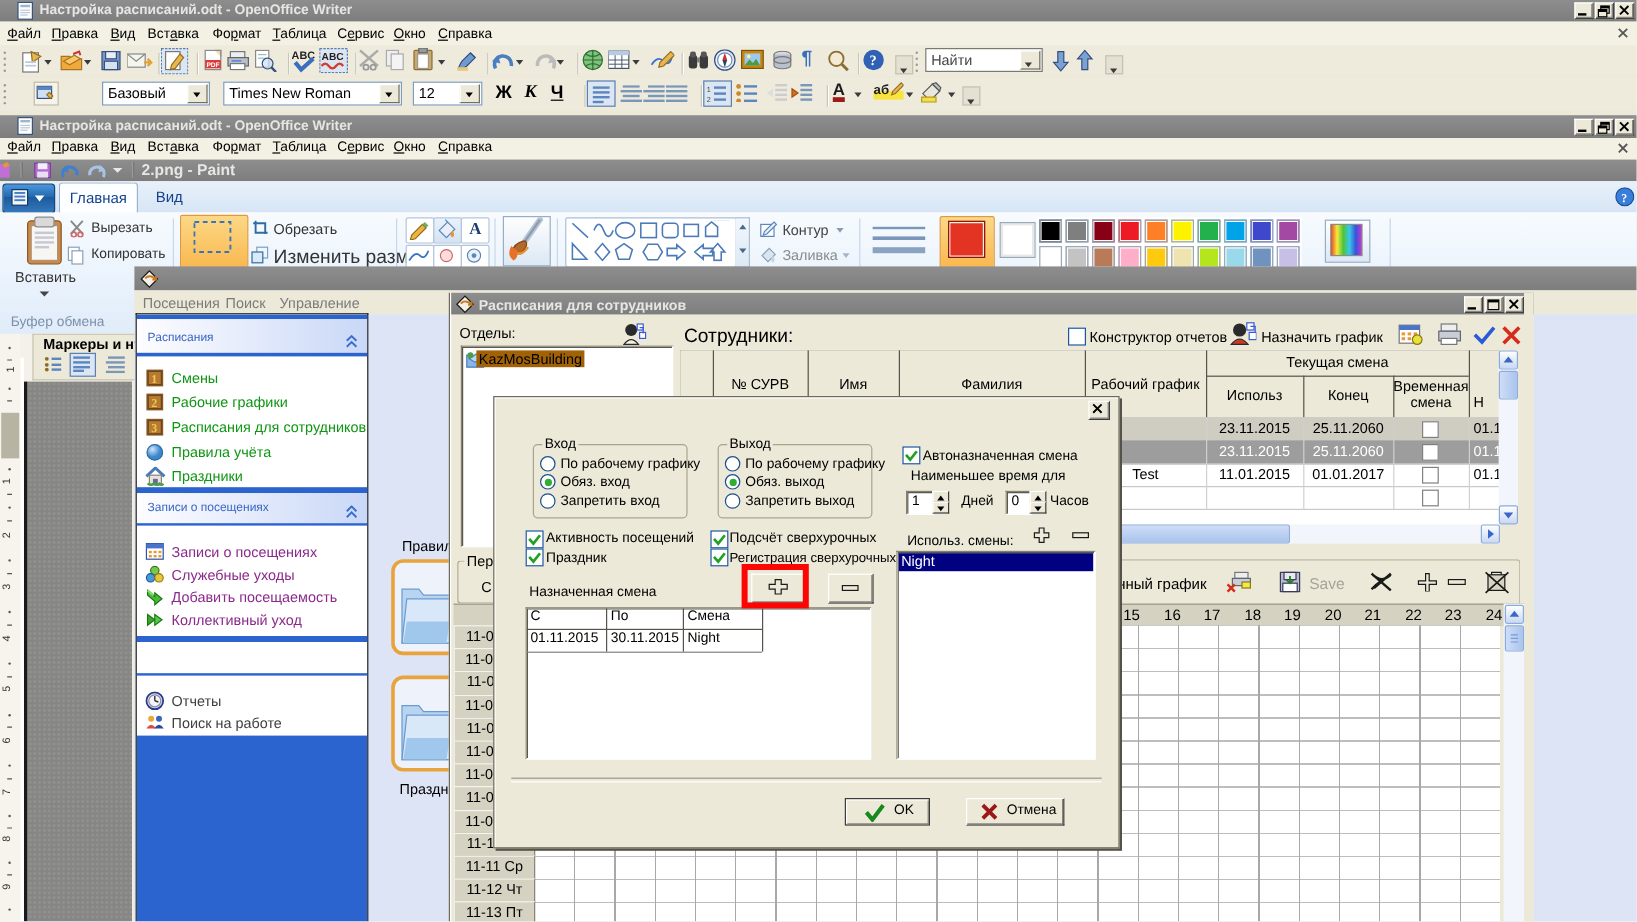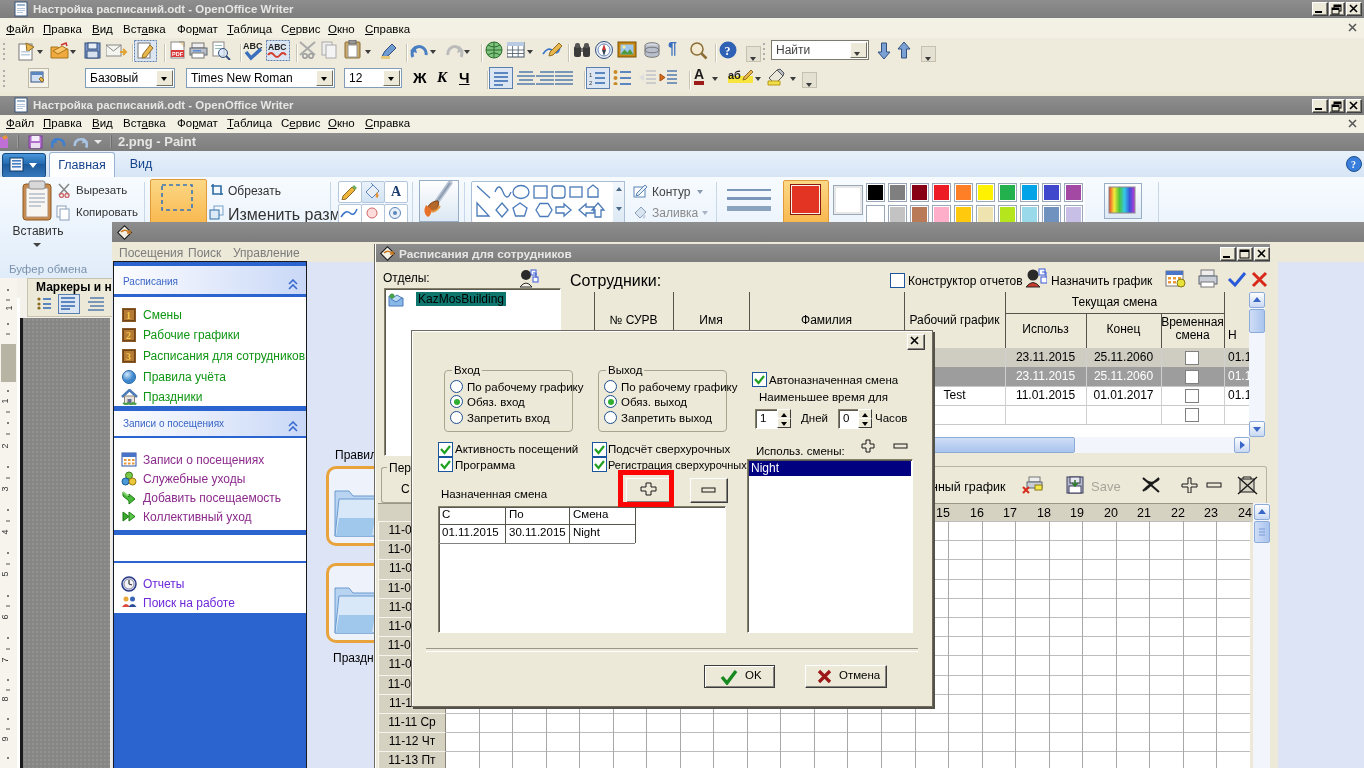--- a/index.html
+++ b/index.html
@@ -26,21 +26,21 @@
 .sthumb{position:absolute;width:14px;background:linear-gradient(90deg,#cfddf6,#a9c4ee);border:1px solid #8cabd8;border-radius:2px}
 .sthumbh{position:absolute;height:14px;background:linear-gradient(#cfddf6,#a9c4ee);border:1px solid #8cabd8;border-radius:2px}
 .gnum{position:absolute;top:2px;width:24px;text-align:center}
 .rl{position:absolute;left:0;width:66px;height:18.2px;background:#d6d2c2;border:1px solid;border-color:#f6f4ec #8a877a #8a877a #f6f4ec;text-align:center;line-height:17px}
 .nhead{width:192px;background:linear-gradient(90deg,#fdfdff,#c9d8f7);color:#3a66c6;font-size:10px}
 .chev{position:absolute;right:8px;width:10px;height:11px}
 .nitem{position:absolute;left:0;height:18px;white-space:nowrap}
 .nico{position:absolute;left:7px;top:0}
 .nitem .g{position:absolute;left:29px;top:1px;color:#0f9614}
 .nitem .p{position:absolute;left:29px;top:1px;color:#8b2a8b}
-.nitem .b{position:absolute;left:29px;top:1px;color:#6d28d9}
+.nitem .b{position:absolute;left:29px;top:1px;color:#404040}
 .sw{position:absolute;width:17px;height:17px;border:1px solid #9aa8b8;box-shadow:0 0 0 1px #fff inset, 0 0 0 2px rgba(255,255,255,.7)}
 .wb{display:inline-block;width:14px;height:12px;background:#ece9d8;border:1px solid;border-color:#fff #404040 #404040 #fff;box-shadow:inset -1px -1px 0 #87847c;margin-left:1px;vertical-align:top;overflow:hidden}
 .menubar span{position:absolute;top:5px;color:#000;font-size:11.5px}
 .sep{display:inline-block;width:1px;height:18px;background:#c9c5b2;border-right:1px solid #fff;margin:3px 4px 0 4px;vertical-align:top}
 .dd{display:inline-block;width:0;height:0;border-left:3px solid transparent;border-right:3px solid transparent;border-top:4px solid #3b3b3b;vertical-align:middle;margin:10px 2px 0 1px}
 .combo{position:absolute;top:4px;display:inline-block;background:#fff;border:1px solid #7f9db9;height:18px;vertical-align:top;font-size:12px}
 .combo .ar{position:absolute;right:1px;top:1px;bottom:1px;width:15px;background:#ece9d8;border:1px solid;border-color:#fff #716f64 #716f64 #fff}
 .combo .ar:after{content:"";position:absolute;left:4px;top:6px;border-left:3px solid transparent;border-right:3px solid transparent;border-top:4px solid #000}
 .combo .tx{position:absolute;left:4px;top:2px;white-space:nowrap}
 </style></head><body>
@@ -887,21 +887,21 @@
   <svg class="ico" style="left:876px;top:27px" width="18" height="17">
         <path d="M2 2 L15 15 M15 2 L2 15" stroke="#d82a1a" stroke-width="3"></path>
       </svg>
 
   <div class="a sunk" style="left:9px;top:44px;width:175px;height:166px">
     <svg class="ico" style="left:3px;top:3px" width="17" height="15">
           <path d="M1 4 h5 l2 2 h7 v8 h-14z" fill="#88b8e8" stroke="#4a7ab8"></path>
           <path d="M3 7 l6 -4 5 3 -6 4z" fill="#b8d8f4" stroke="#4a7ab8"></path>
           <circle cx="4" cy="4" r="2.5" fill="#4aa04a"></circle>
         </svg>
-    <span class="a" style="left:31px;top:3px;background:#0f766e;font-size:12px;padding:0 2px">KazMosBuilding</span>
+    <span class="a" style="left:12px;top:3px;background:#a16207;font-size:12px;padding:0 2px">KazMosBuilding</span>
   </div>
 
   <div class="a" style="left:192px;top:48px;width:682px;height:145px;background:#fff;border:1px solid #808080;border-right:none"></div>
   <div class="a" id="thead" style="left:192px;top:48px;width:682px;height:56px;background:#ece9d8;border-bottom:1px solid #55534a;font-size:12px">
     <span class="a tvl" style="left:27px;top:0;height:56px"></span>
         <span class="a tvl" style="left:106px;top:0;height:56px"></span>
         <span class="a tvl" style="left:182px;top:0;height:56px"></span>
         <span class="a tvl" style="left:337px;top:0;height:56px"></span>
         <span class="a tvl" style="left:438px;top:0;height:56px"></span>
         <span class="a tvl" style="left:519px;top:21px;height:35px"></span>
@@ -1098,21 +1098,21 @@
         <svg width="13" height="13">
           <path d="M2 6 l3.5 4 5.5 -7" stroke="#21a121" stroke-width="2.2" fill="none"></path>
         </svg>
       </span>
   <span class="a" style="left:43px;top:112px">Активность посещений</span>
   <span class="chk" style="left:26px;top:126px">
         <svg width="13" height="13">
           <path d="M2 6 l3.5 4 5.5 -7" stroke="#21a121" stroke-width="2.2" fill="none"></path>
         </svg>
       </span>
-  <span class="a" style="left:43px;top:128px">Программа</span>
+  <span class="a" style="left:43px;top:128px">Праздник</span>
   <span class="chk" style="left:180px;top:111px">
         <svg width="13" height="13">
           <path d="M2 6 l3.5 4 5.5 -7" stroke="#21a121" stroke-width="2.2" fill="none"></path>
         </svg>
       </span>
   <span class="a" style="left:196px;top:112px">Подсчёт сверхурочных</span>
   <span class="chk" style="left:180px;top:126px">
         <svg width="13" height="13">
           <path d="M2 6 l3.5 4 5.5 -7" stroke="#21a121" stroke-width="2.2" fill="none"></path>
         </svg>

